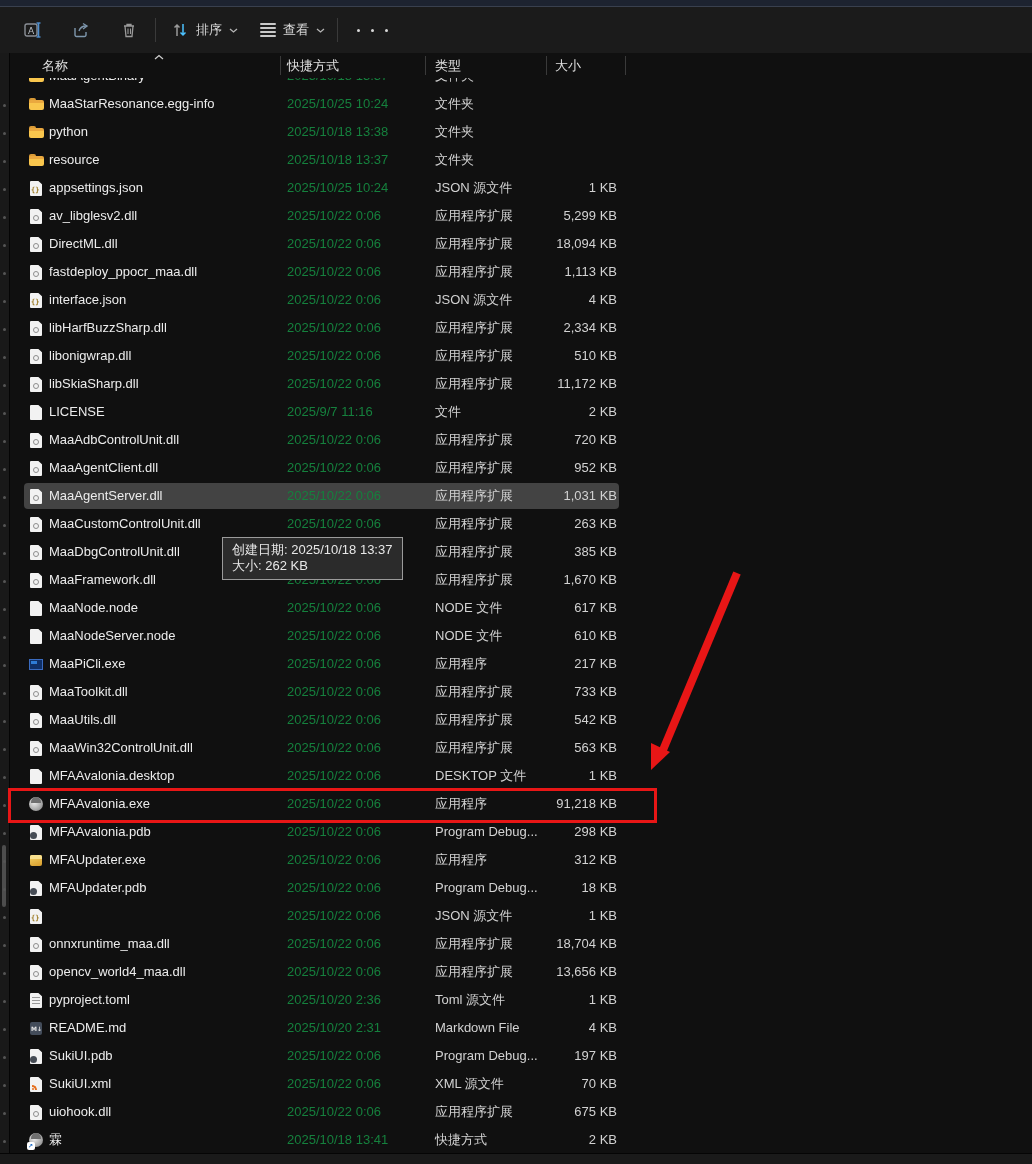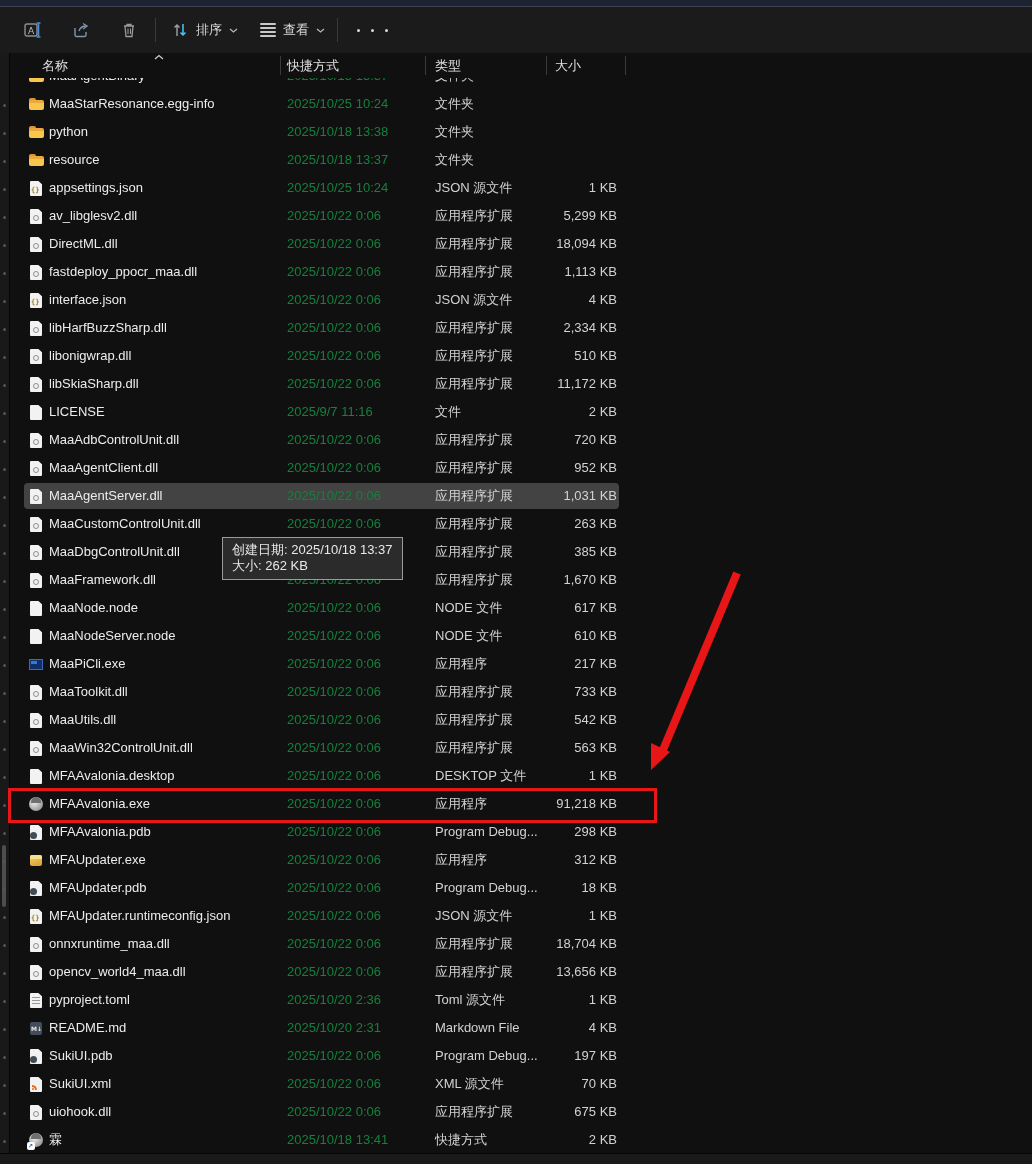--- a/index.html
+++ b/index.html
@@ -517,21 +517,20 @@
         <span class="cell c-type">Program Debug...</span>
         <span class="cell c-size">18 KB</span>
       </div>
       <div class="row">
         <span class="rowbg"></span>
         <span class="c-ico">
           <span class="ico ico-json">
             <span class="pg"></span>
           </span>
         </span>
-        <span class="cell c-name">MFAUpdater.runtimeconfig.json</span>
         <span class="cell c-date">2025/10/22 0:06</span>
         <span class="cell c-type">JSON 源文件</span>
         <span class="cell c-size">1 KB</span>
       </div>
       <div class="row">
         <span class="rowbg"></span>
         <span class="c-ico">
           <span class="ico ico-dll">
             <span class="pg"></span>
           </span>

